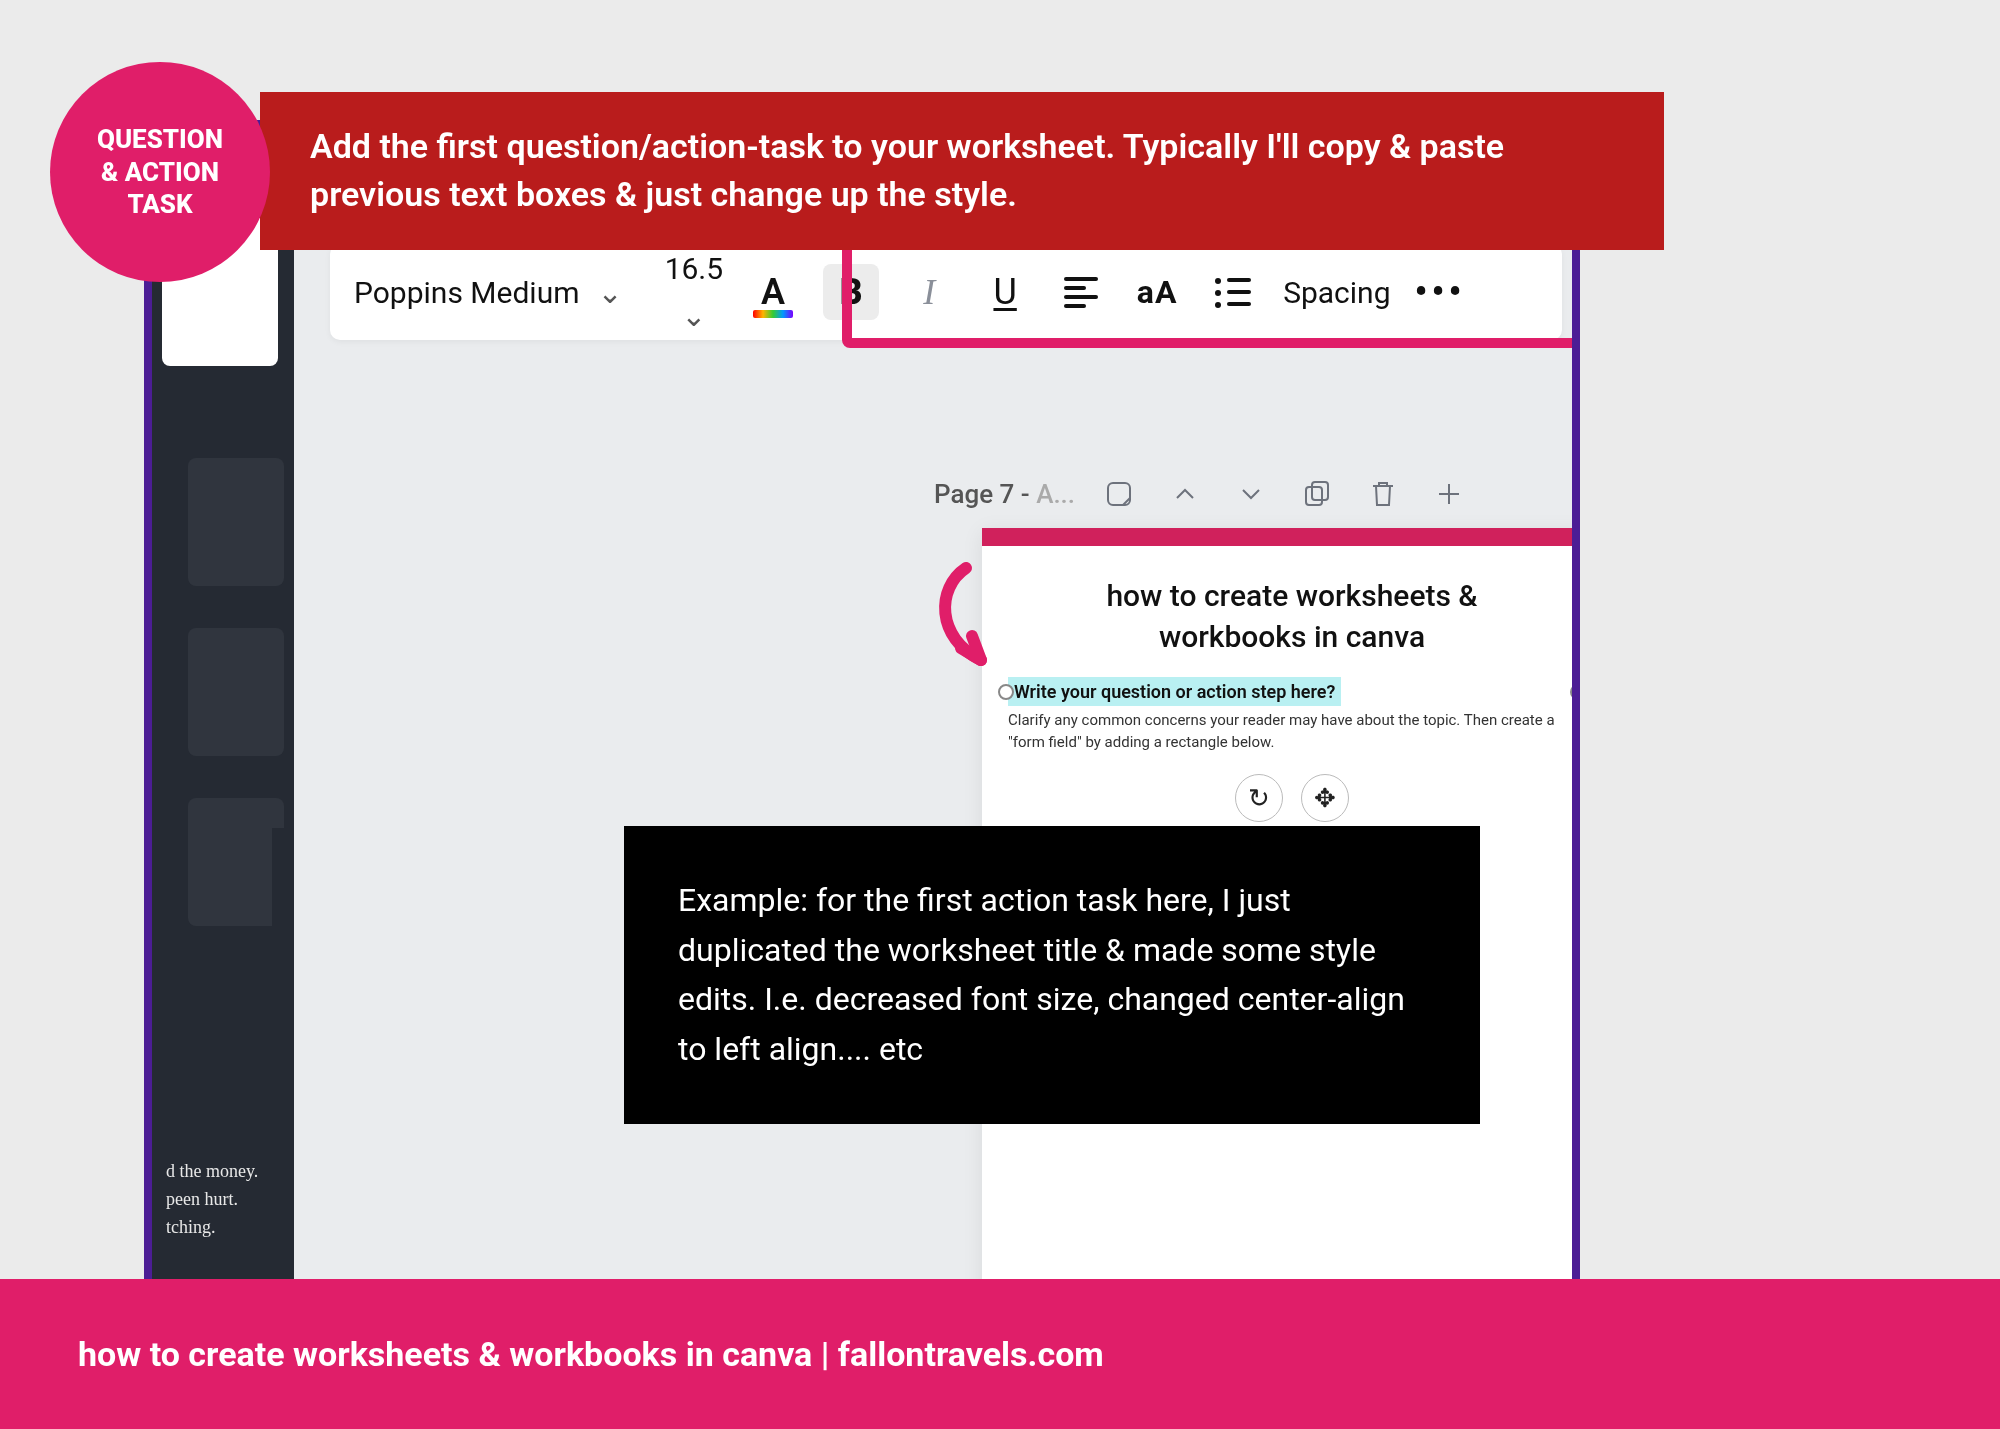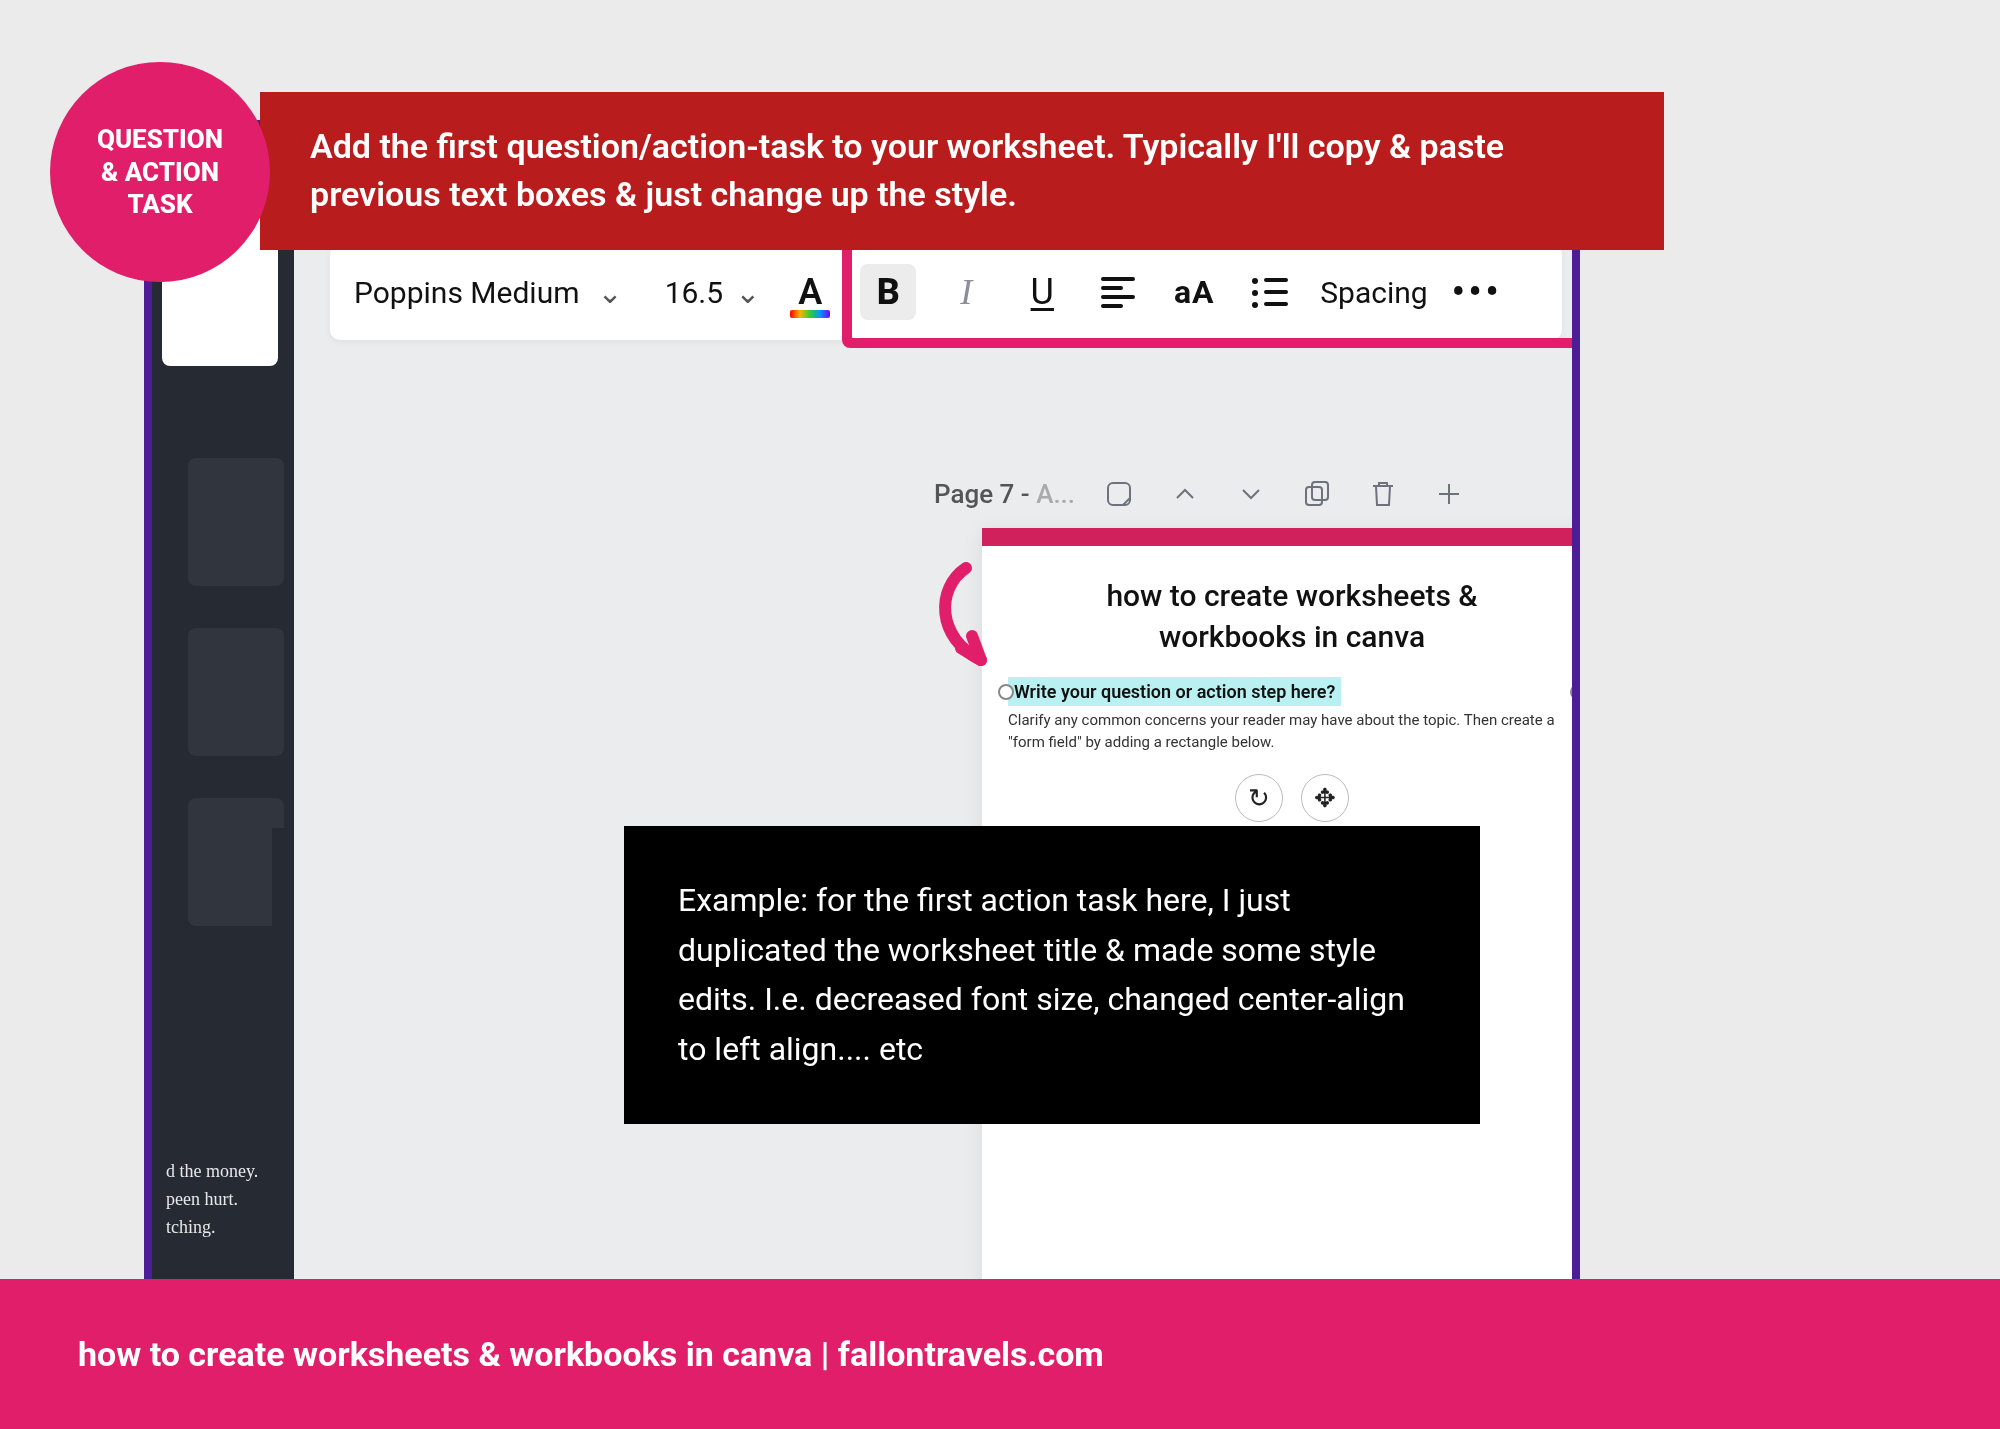--- a/index.html
+++ b/index.html
@@ -104,21 +104,21 @@
     box-shadow: 0 2px 6px rgba(0,0,0,0.05);
   }
   .font-select {
     display: flex; align-items: center; gap: 18px;
     font-size: 30px; font-weight: 400;
     padding-right: 18px;
   }
   .chev { color:#555; }
   .size-select {
     display: flex; align-items: center; gap: 12px;
-    font-size: 30px; font-weight: 400;
+    font-size: 30px; font-weight: 400; flex-direction: column;
   }
   .tb-icon {
     width: 52px; height: 52px;
     display: flex; align-items: center; justify-content: center;
     position: relative;
   }
   .color-A { font-size: 36px; font-weight: 600; }
   .color-swatch {
     position: absolute; left: 6px; right: 6px; bottom: 0;
     height: 8px;

